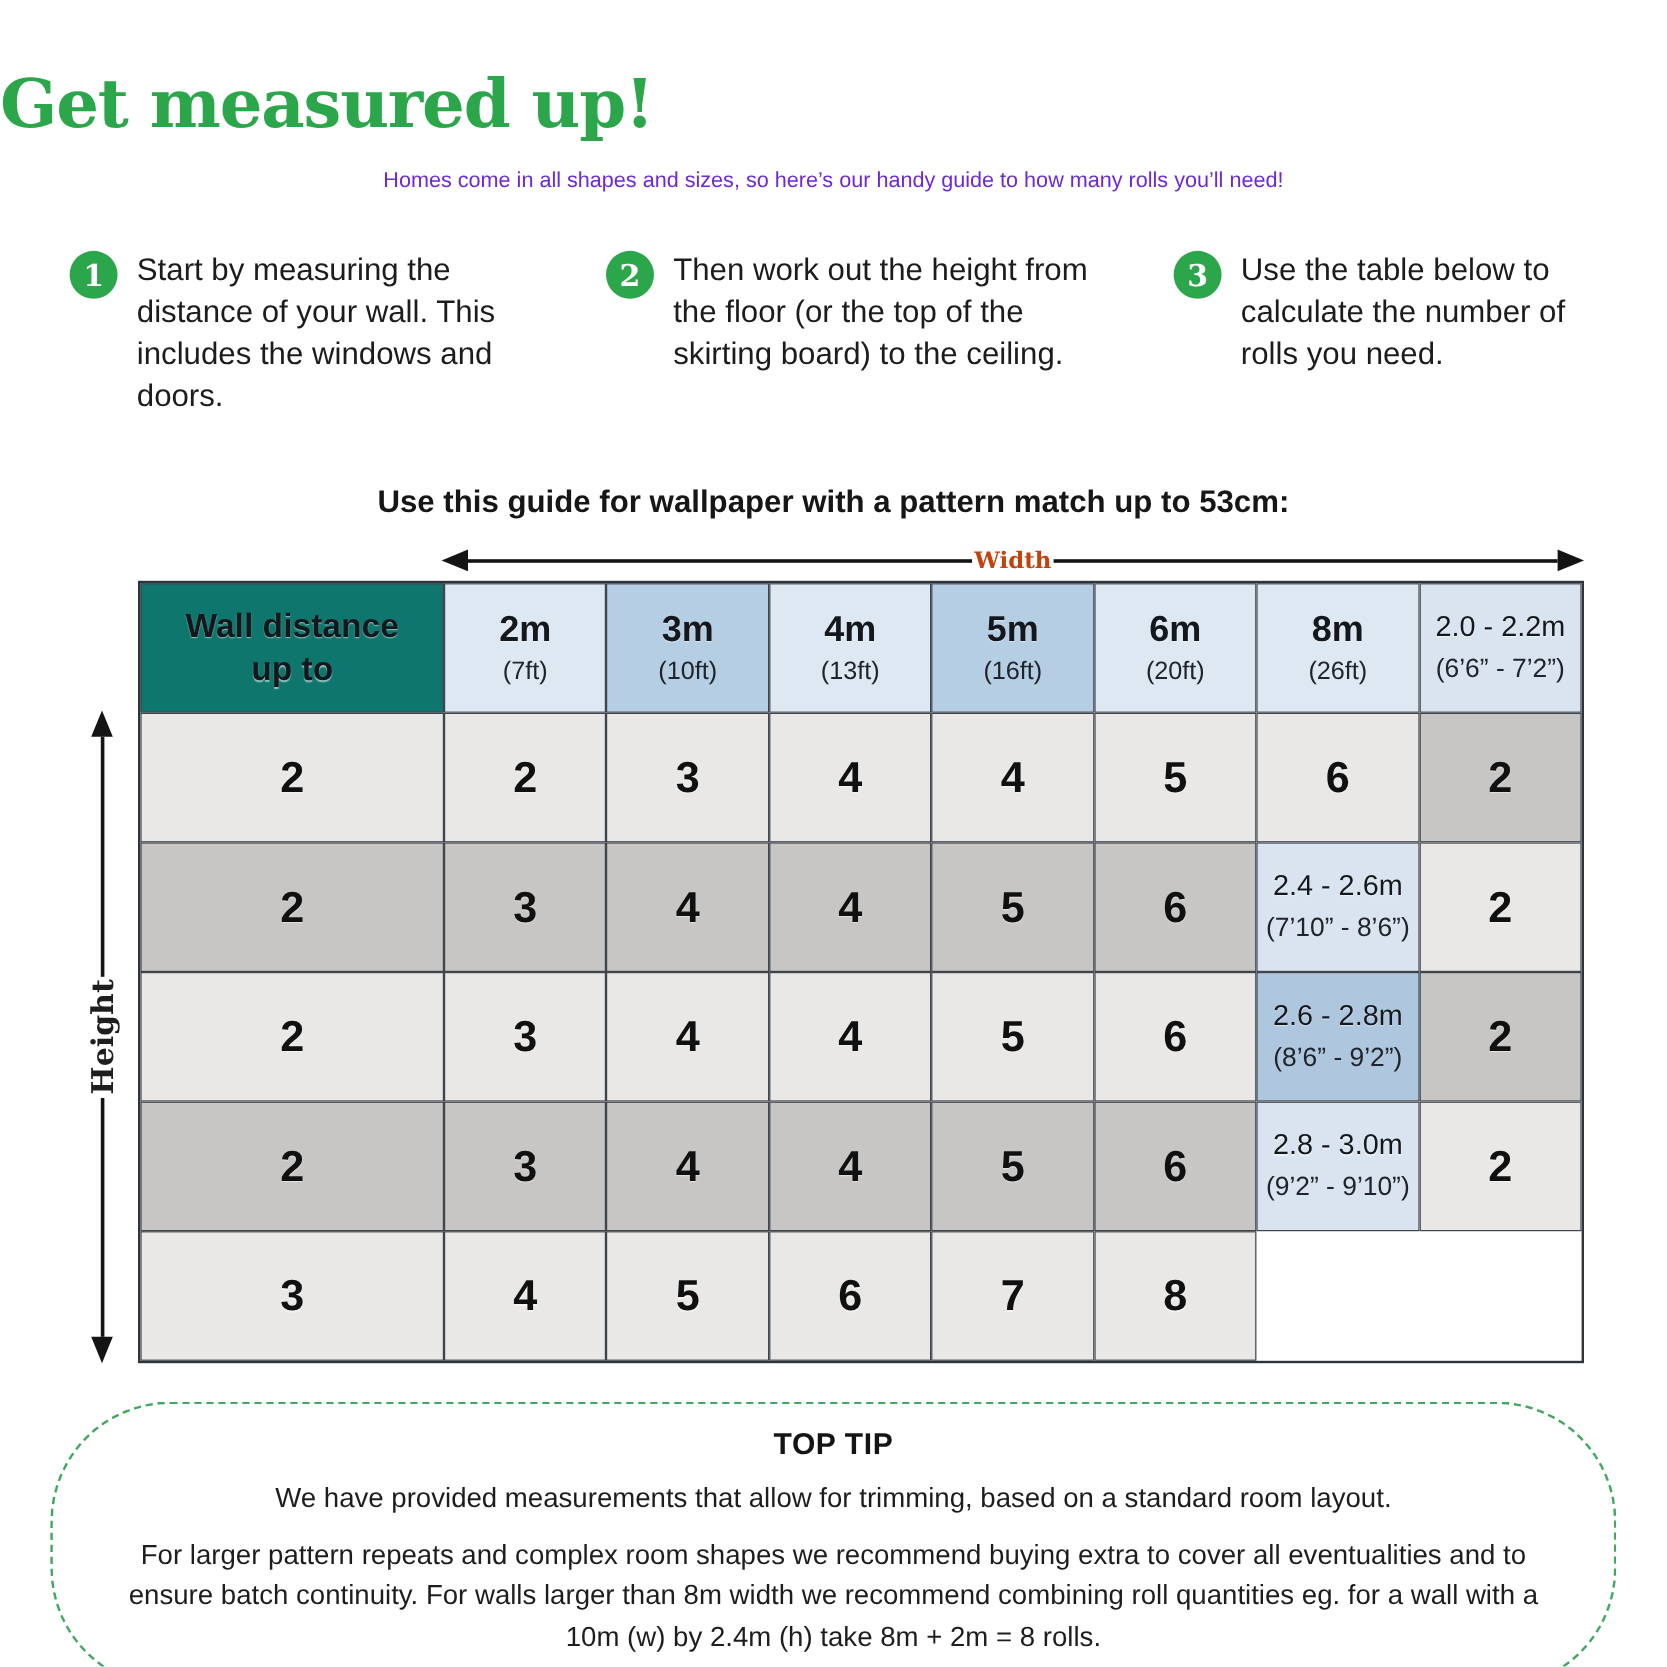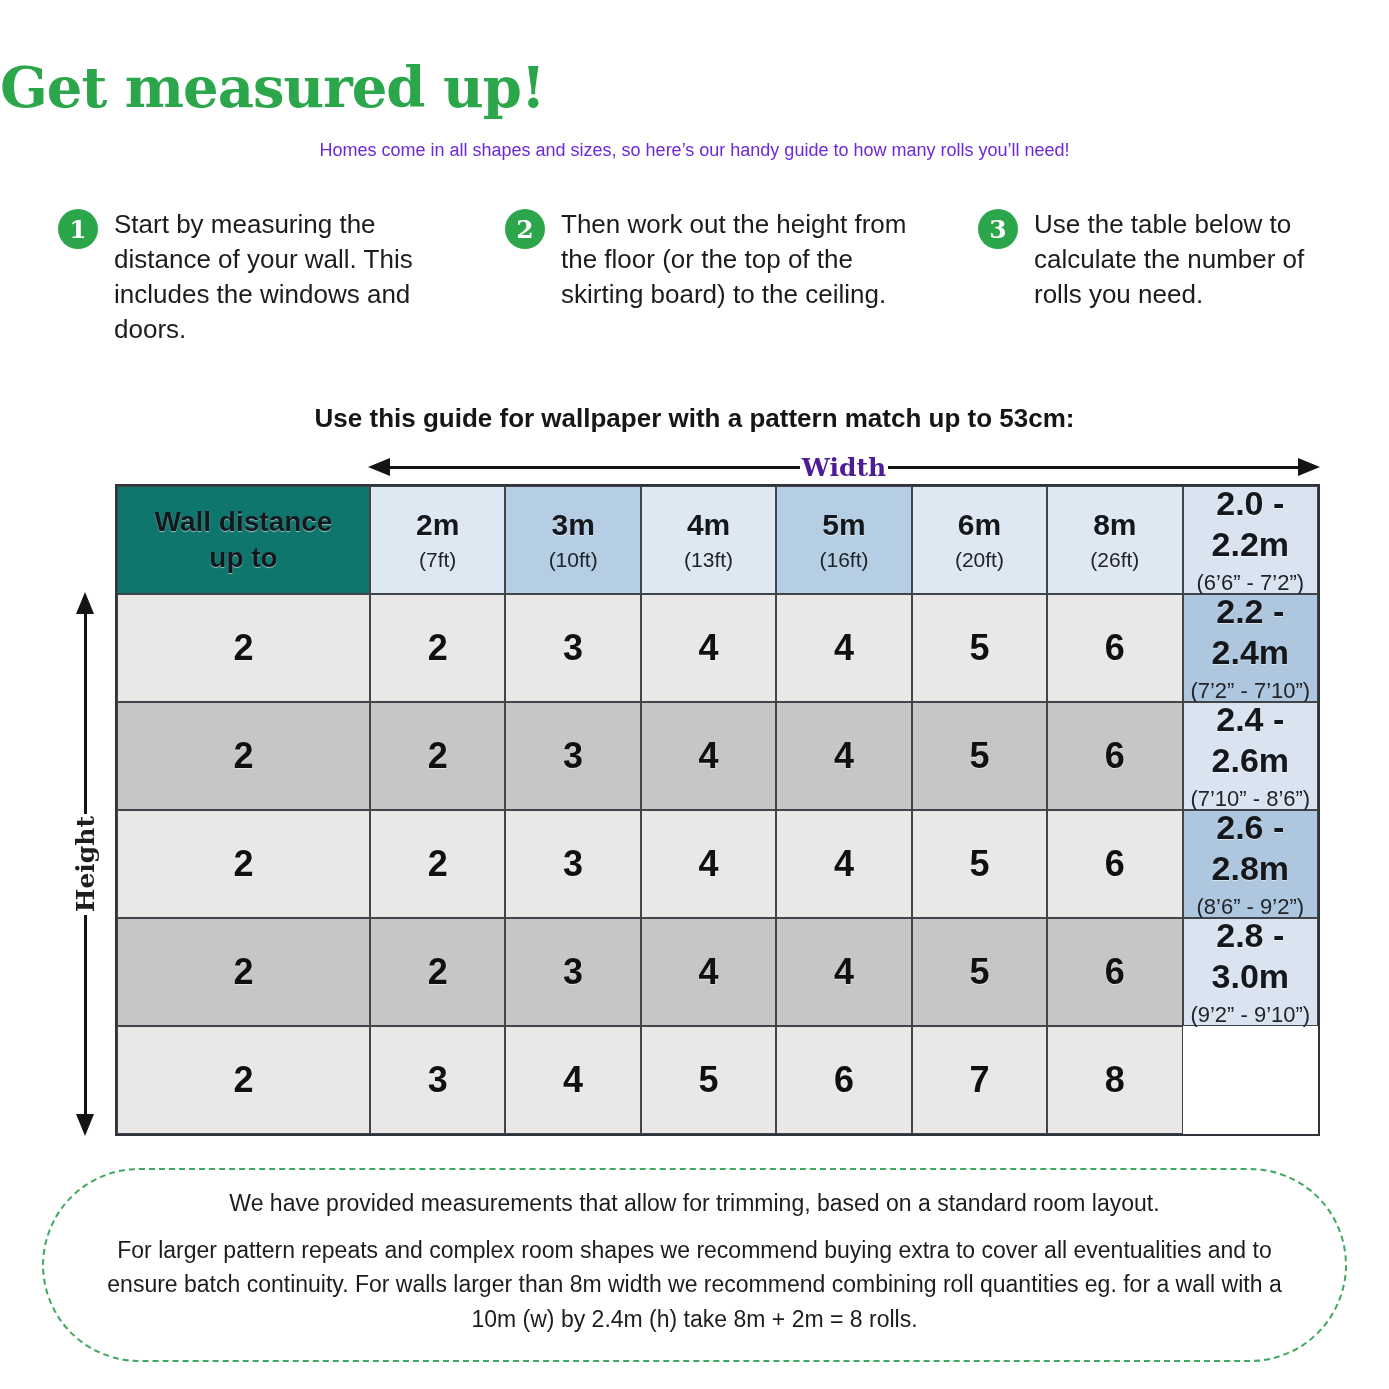--- a/index.html
+++ b/index.html
@@ -81,22 +81,22 @@
     width: 952px;
     height: 34px;
   }
   .aline { flex: 1 1 auto; height: 0; border-top: 3px solid #141414; }
   .ah { width: 0; height: 0; flex: 0 0 auto; }
   .ah-left  { border-top: 9px solid transparent; border-bottom: 9px solid transparent; border-right: 22px solid #141414; }
   .ah-right { border-top: 9px solid transparent; border-bottom: 9px solid transparent; border-left: 22px solid #141414; }
   .axis-label {
     font-family: "DejaVu Serif", serif;
     font-weight: bold;
-    font-size: 25px;
-    color: #4c1d95;
+    font-size: 19px;
+    color: #c2410c;
     padding: 0 2px;
     line-height: 1;
   }
 
   .height-arrow {
     position: absolute;
     left: -52px;
     top: 142px;
     height: 544px;
     width: 44px;
@@ -143,21 +143,21 @@
   }
   .c-l { background: #dde8f3; }
   .c-d { background: #b5cee4; }
   .b-l { background: #d9e4f0; }
   .b-d { background: #aec7de; }
   .g-l { background: #e9e8e6; }
   .g-d { background: #c7c6c4; }
 
   .m-val { font-size: 30px; font-weight: bold; color: #14181d; line-height: 1.2; text-shadow: 0 1px 1px rgba(255,255,255,0.55); }
   .ft-val { font-size: 21px; color: #20242a; line-height: 1.3; margin-top: 3px; }
-  .range-val { font-size: 34px; font-weight: bold; color: #14181d; line-height: 1.2; text-shadow: 0 1px 1px rgba(255,255,255,0.55); }
+  .range-val { font-size: 24px; font-weight: normal; color: #14181d; line-height: 1.2; text-shadow: 0 1px 1px rgba(255,255,255,0.55); }
   .rft-val { font-size: 22px; color: #20242a; line-height: 1.3; margin-top: 5px; }
   .num { font-size: 36px; font-weight: bold; color: #101010; text-shadow: 0 1px 1px rgba(255,255,255,0.5); }
 
   
   .tip {
     margin: 32px auto 0 auto;
     width: 1305px;
     box-sizing: border-box;
     border: 2px dashed #3fa75f;
     border-radius: 100px;
@@ -266,24 +266,20 @@
       <div class="cell g-l">
           <span class="num">4</span>
         </div>
       <div class="cell g-l">
           <span class="num">5</span>
         </div>
       <div class="cell g-l">
           <span class="num">6</span>
         </div>
 
-      <div class="cell b-d">
-        <span class="range-val">2.2 - 2.4m</span>
-        <span class="rft-val">(7’2” - 7’10”)</span>
-      </div>
       <div class="cell g-d">
           <span class="num">2</span>
         </div>
       <div class="cell g-d">
           <span class="num">2</span>
         </div>
       <div class="cell g-d">
           <span class="num">3</span>
         </div>
       <div class="cell g-d">
@@ -374,17 +370,18 @@
           <span class="num">7</span>
         </div>
       <div class="cell g-l">
           <span class="num">8</span>
         </div>
 
     </div>
   </div>
 
   <div class="tip">
+    <h3 class="tip-heading">TOP TIP</h3>
     <p class="tip-line">We have provided measurements that allow for trimming, based on a standard room layout.</p>
     <p class="tip-line">For larger pattern repeats and complex room shapes we recommend buying extra to cover all eventualities and to ensure batch continuity. For walls larger than 8m width we recommend combining roll quantities eg. for a wall with a 10m (w) by 2.4m (h) take 8m + 2m = 8 rolls.</p>
   </div>
 
 </div>
 
 </body></html>

